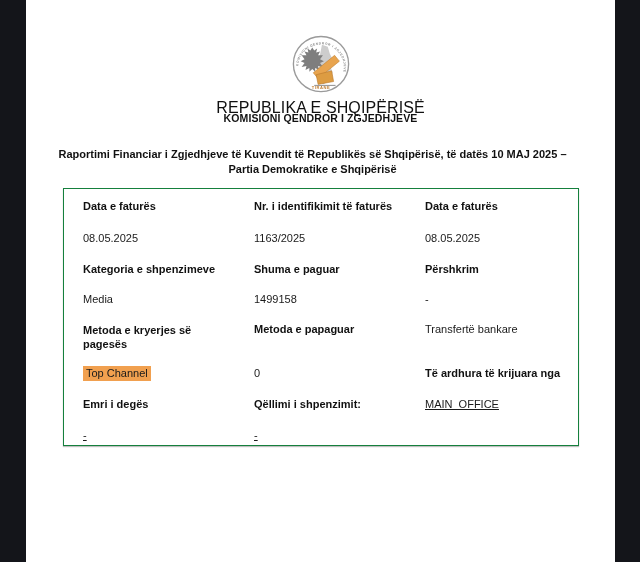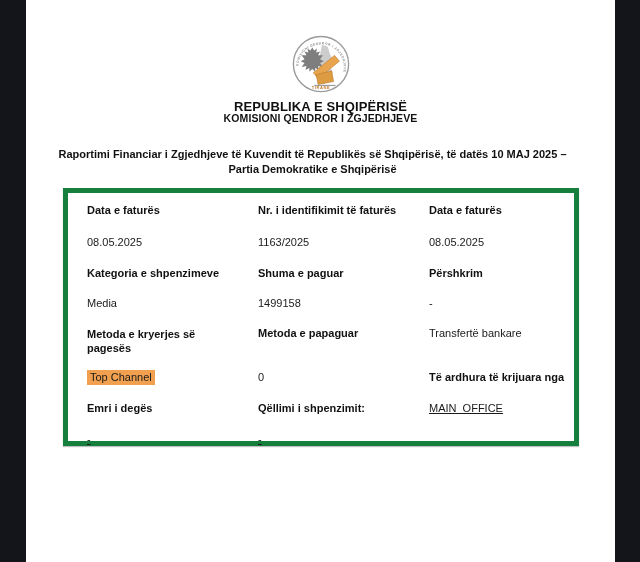--- a/index.html
+++ b/index.html
@@ -18,40 +18,40 @@
   }
   .logo {
     position: absolute;
     top: 35px; left: 50%;
     transform: translateX(-50%);
     width: 68px; height: 62px;
   }
   .org-line1 {
     position: absolute; top: 99px; left: 0; right: 0;
     text-align: center;
-    font-size: 13px; font-weight: bold; color: #111;
+    font-size: 16px; font-weight: normal; color: #111;
     letter-spacing: 0.1px;
   }
   .org-line2 {
     position: absolute; top: 112px; left: 0; right: 0;
     text-align: center;
     font-size: 10.5px; font-weight: bold; color: #111;
     letter-spacing: 0.1px;
   }
   .report-title {
     position: absolute; top: 147px; left: 28px; right: 44px;
     text-align: center;
     font-size: 11px; font-weight: bold; color: #111;
     line-height: 15px;
   }
   .tbl {
     position: absolute;
     left: 37px; top: 188px;
     width: 516px; height: 258px;
-    border: 5px solid #15803d;
+    border: 1px solid #15803d;
     box-shadow: 0 1px 1px rgba(0,0,0,0.25);
     box-sizing: border-box;
     display: grid;
     grid-template-columns: 171px 171px 1fr;
     align-content: start;
     padding: 11px 6px 0 19px;
   }
   .cell {
     font-size: 11px;
     color: #1a1a1a;

